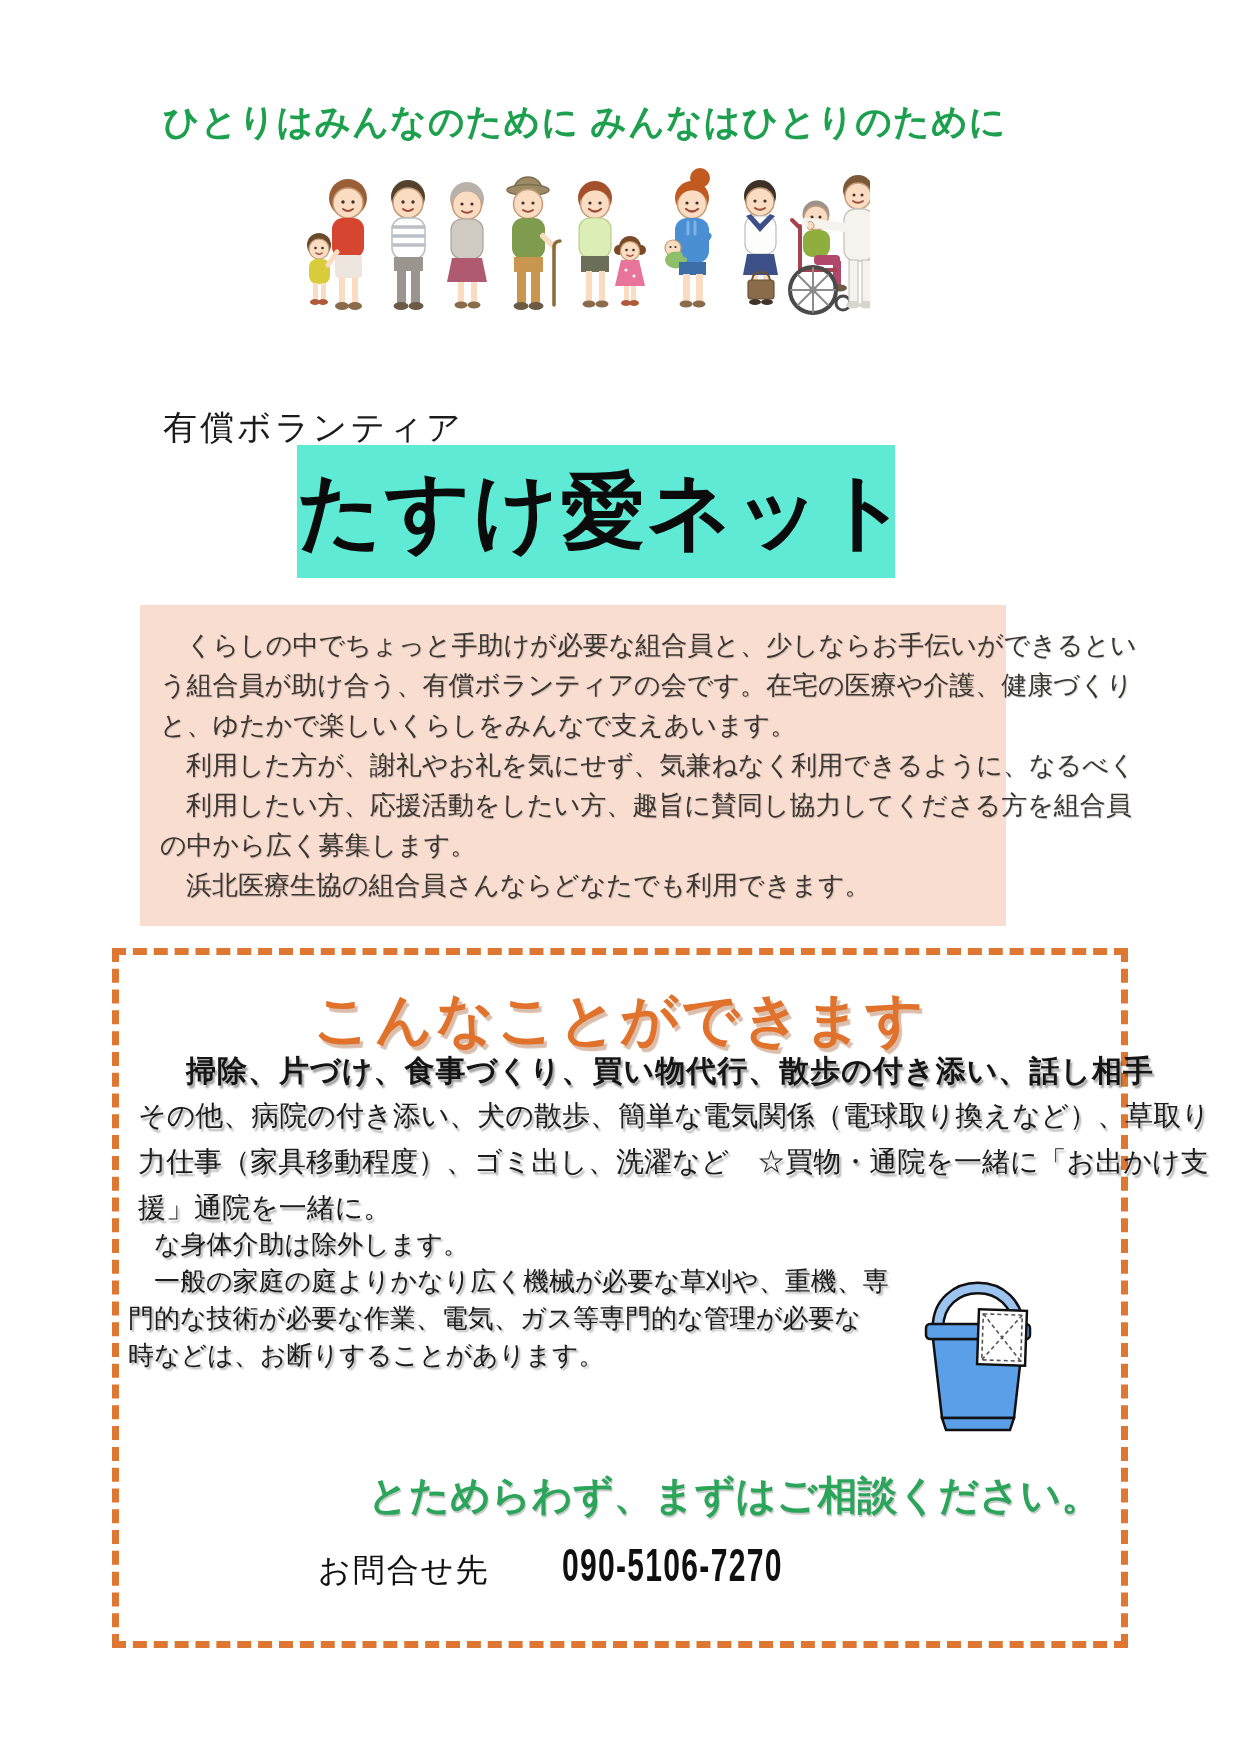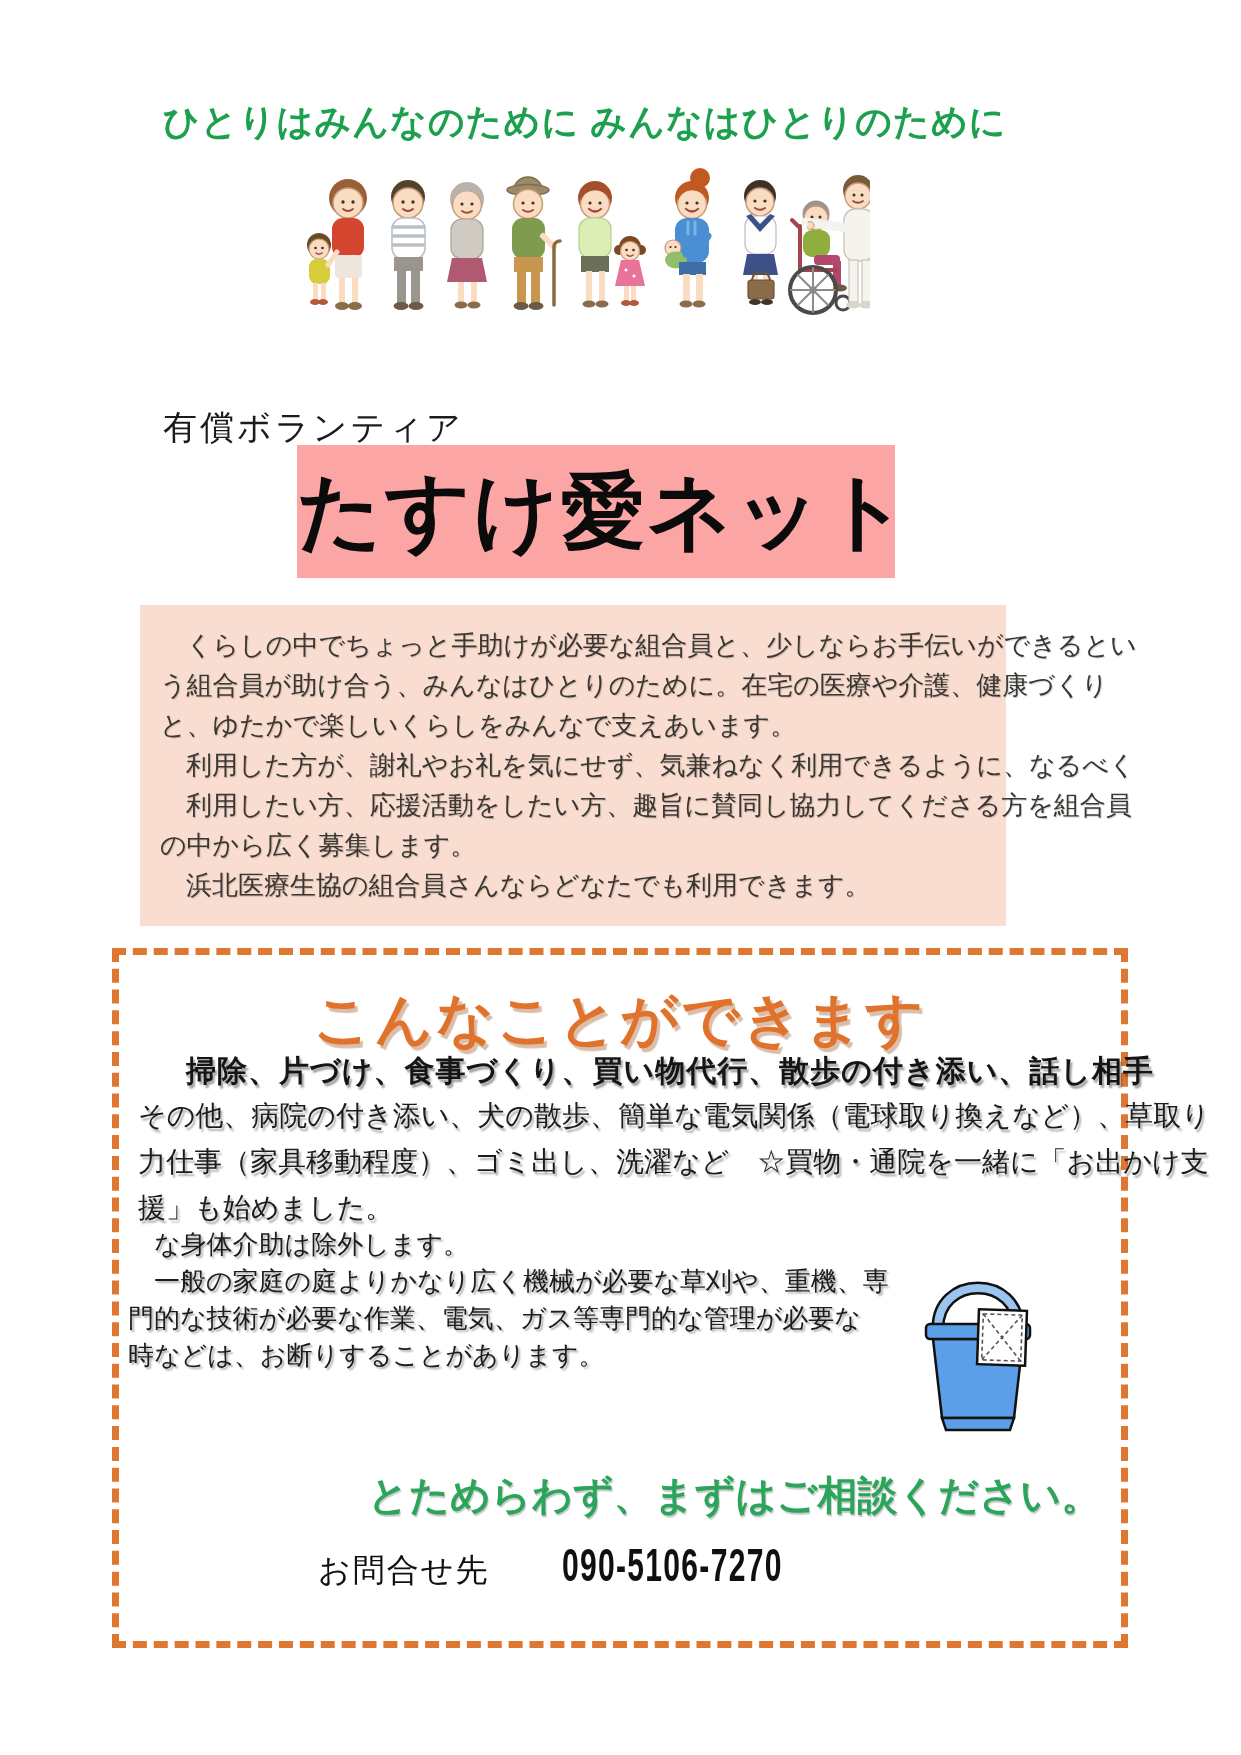--- a/index.html
+++ b/index.html
@@ -8,21 +8,21 @@
     font-family:"Liberation Sans",sans-serif;overflow:hidden;
   }
   .abs{position:absolute;}
   .slogan{
     left:163px;top:98px;font-size:36px;font-weight:bold;color:#1da04e;
     letter-spacing:1px;white-space:nowrap;
   }
   .people-wrap{left:300px;top:148px;width:570px;height:198px;}
   .cat-label{left:163px;top:405px;font-size:34px;color:#1b1b1b;letter-spacing:3px;}
   .title-band{
-    left:297px;top:445px;width:598px;height:133px;background:#fca5a5;
+    left:297px;top:445px;width:598px;height:133px;background:#5eead4;
     text-align:center;line-height:133px;font-size:84px;font-weight:900;
     color:#0b0b0b;letter-spacing:2px;white-space:nowrap;
   }
   .intro-box{
     left:140px;top:605px;width:866px;height:321px;background:#f9ddd0;
     box-sizing:border-box;padding:20px 12px 0 20px;
   }
   .intro-box div{
     font-size:26px;line-height:40px;color:#3a3632;white-space:pre;
     text-shadow:1px 1px 1px rgba(0,0,0,0.18);
@@ -241,33 +241,33 @@
           <ellipse cx="566" cy="157" rx="7" ry="3.5" fill="#d8d5cc"></ellipse>
       </g>
     </svg>
   </div>
 
   <div class="abs cat-label">有償ボランティア</div>
 
   <div class="abs title-band">たすけ愛ネット</div>
 
   <div class="abs intro-box">
-    <div><div>　くらしの中でちょっと手助けが必要な組合員と、少しならお手伝いができるとい</div><div>う組合員が助け合う、みんなはひとりのために。在宅の医療や介護、健康づくり</div><div>と、ゆたかで楽しいくらしをみんなで支えあいます。</div><div>　利用した方が、謝礼やお礼を気にせず、気兼ねなく利用できるように、なるべく</div><div>　利用したい方、応援活動をしたい方、趣旨に賛同し協力してくださる方を組合員</div><div>の中から広く募集します。</div><div>　浜北医療生協の組合員さんならどなたでも利用できます。</div></div>
+    <div><div>　くらしの中でちょっと手助けが必要な組合員と、少しならお手伝いができるとい</div><div>う組合員が助け合う、有償ボランティアの会です。在宅の医療や介護、健康づくり</div><div>と、ゆたかで楽しいくらしをみんなで支えあいます。</div><div>　利用した方が、謝礼やお礼を気にせず、気兼ねなく利用できるように、なるべく</div><div>　利用したい方、応援活動をしたい方、趣旨に賛同し協力してくださる方を組合員</div><div>の中から広く募集します。</div><div>　浜北医療生協の組合員さんならどなたでも利用できます。</div></div>
   </div>
 
   <div class="abs svc-border"></div>
 
   <div class="abs svc-heading">こんなことができます</div>
 
   <div class="abs svc-main">掃除、片づけ、食事づくり、買い物代行、散歩の付き添い、話し相手</div>
 
   <div class="abs svc-detail">
       <div>その他、病院の付き添い、犬の散歩、簡単な電気関係（電球取り換えなど）、草取り</div>
       <div>力仕事（家具移動程度）、ゴミ出し、洗濯など　☆買物・通院を一緒に「お出かけ支</div>
-      <div>援」も始めました。</div>
+      <div>援」通院を一緒に。</div>
     </div>
 
   <div class="abs svc-excl">
       <div>　な身体介助は除外します。</div>
       <div>　一般の家庭の庭よりかなり広く機械が必要な草刈や、重機、専</div>
       <div>門的な技術が必要な作業、電気、ガス等専門的な管理が必要な</div>
       <div>時などは、お断りすることがあります。</div>
     </div>
 
   <div class="abs quote quote2">とためらわず、まずはご相談ください。</div>

